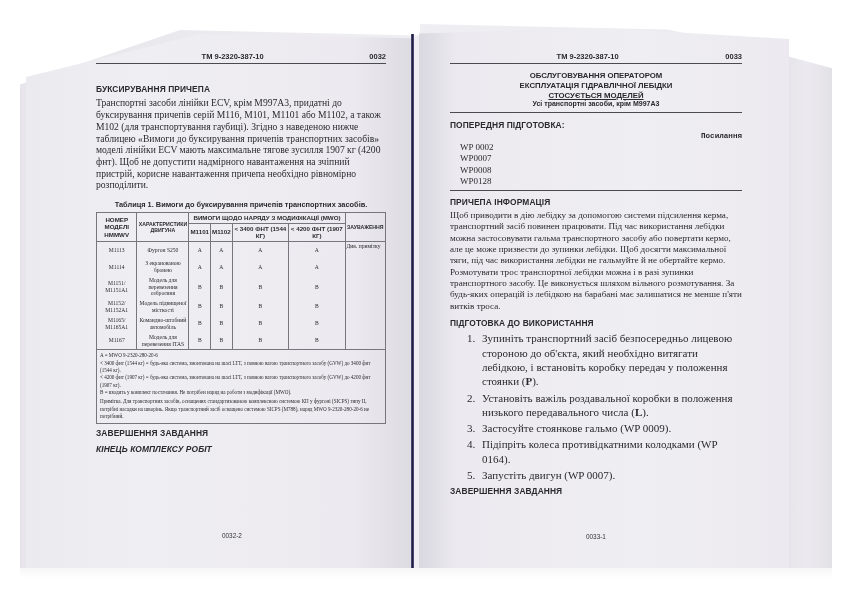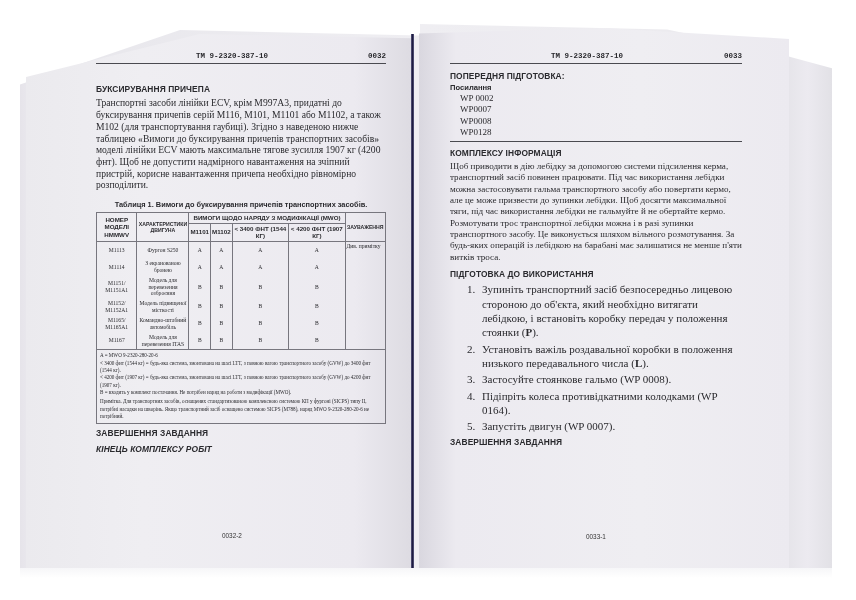--- a/index.html
+++ b/index.html
@@ -33,24 +33,24 @@
     .page-right {
       left: 419px; top: 28px; width: 370px; height: 544px;
       background: linear-gradient(90deg, #d9d7df 0%, #eceaf0 10%, #efeef2 60%, #eceaf0 100%);
       clip-path: polygon(0 1%, 50% 0, 100% 2%, 100% 100%, 0 100%);
     }
     .spine {
       position: absolute; left: 411px; top: 34px; width: 3px; height: 540px;
       background: linear-gradient(90deg, #5c5a82, #1e1c40, #5c5a82);
     }
     .content { position: absolute; font-size: 9.6px; line-height: 1.22; }
-    .sans { font-family: Liberation Sans, sans-serif; }
+    .sans { font-family: Liberation Mono, monospace; text-align: right; }
     .hdr {
       display: flex; justify-content: space-between; align-items: flex-end;
-      font-family: Liberation Mono, monospace; font-weight: bold; font-size: 7.5px;
+      font-family: Liberation Sans, sans-serif; font-weight: bold; font-size: 7.5px;
       border-bottom: 1.4px solid #4a4a50; padding-bottom: 2px;
     }
     .hdr .tm { flex: 1; text-align: center; }
     h3 {
       font-family: "Liberation Sans", sans-serif; font-weight: bold;
       font-size: 8.4px; margin: 6px 0 3px 0; letter-spacing: 0.1px;
     }
     p { margin: 0; }
     .table-title {
       font-family: "Liberation Sans", sans-serif; font-weight: bold;
@@ -195,35 +195,41 @@
     <h3 style="margin-top:4px;">ЗАВЕРШЕННЯ ЗАВДАННЯ</h3>
     <h3 style="margin-top:6px;font-style:italic;">КІНЕЦЬ КОМПЛЕКСУ РОБІТ</h3>
   </div>
   <div class="foot" style="left:222px; top:532px;">0032-2</div>
 
   <div class="content" style="left:450px; top:52px; width:292px;">
     <div class="hdr">
       <span class="tm">ТМ 9-2320-387-10</span>
       <span>0033</span>
     </div>
+    <div class="center-block">
+      <div>ОБСЛУГОВУВАННЯ ОПЕРАТОРОМ</div>
+      <div>ЕКСПЛУАТАЦІЯ ГІДРАВЛІЧНОЇ ЛЕБІДКИ</div>
+      <div class="u">СТОСУЄТЬСЯ МОДЕЛЕЙ</div>
+      <div class="sub">Усі транспортні засоби, крім M997A3</div>
+    </div>
     <h3 style="margin-top:7px;">ПОПЕРЕДНЯ ПІДГОТОВКА:</h3>
     <div class="sans" style="font-weight:bold; font-size:7.6px; margin-top:-1px;">Посилання</div>
     <div class="refs">
       <div>WP 0002</div>
       <div>WP0007</div>
       <div>WP0008</div>
       <div>WP0128</div>
     </div>
     <div class="rule"></div>
-    <h3>КОМПЛЕКСУ ІНФОРМАЦІЯ</h3>
+    <h3>ПРИЧЕПА ІНФОРМАЦІЯ</h3>
     <p style="font-size:9.1px; line-height:1.25;">Щоб приводити в дію лебідку за допомогою системи підсилення керма, транспортний засіб повинен працювати. Під час використання лебідки можна застосовувати гальма транспортного засобу або повертати кермо, але це може призвести до зупинки лебідки. Щоб досягти максимальної тяги, під час використання лебідки не гальмуйте й не обертайте кермо. Розмотувати трос транспортної лебідки можна і в разі зупинки транспортного засобу. Це виконується шляхом вільного розмотування. За будь-яких операцій із лебідкою на барабані має залишатися не менше п'яти витків троса.</p>
     <h3>ПІДГОТОВКА ДО ВИКОРИСТАННЯ</h3>
     <ol class="steps">
       <li><span>Зупиніть транспортний засіб безпосередньо лицевою стороною до об'єкта, який необхідно витягати лебідкою, і встановіть коробку передач у положення стоянки (</span><b>P</b><span>).</span></li>
       <li><span>Установіть важіль роздавальної коробки в положення низького передавального числа (</span><b>L</b><span>).</span></li>
-      <li><span>Застосуйте стоянкове гальмо (WP 0008).</span></li>
+      <li><span>Застосуйте стоянкове гальмо (WP 0009).</span></li>
       <li><span>Підіпріть колеса противідкатними колодками (WP 0164).</span></li>
       <li><span>Запустіть двигун (WP 0007).</span></li>
     </ol>
     <h3 style="margin-top:4px;">ЗАВЕРШЕННЯ ЗАВДАННЯ</h3>
   </div>
   <div class="foot" style="left:586px; top:533px;">0033-1</div>
 </div>
 
 </body></html>

